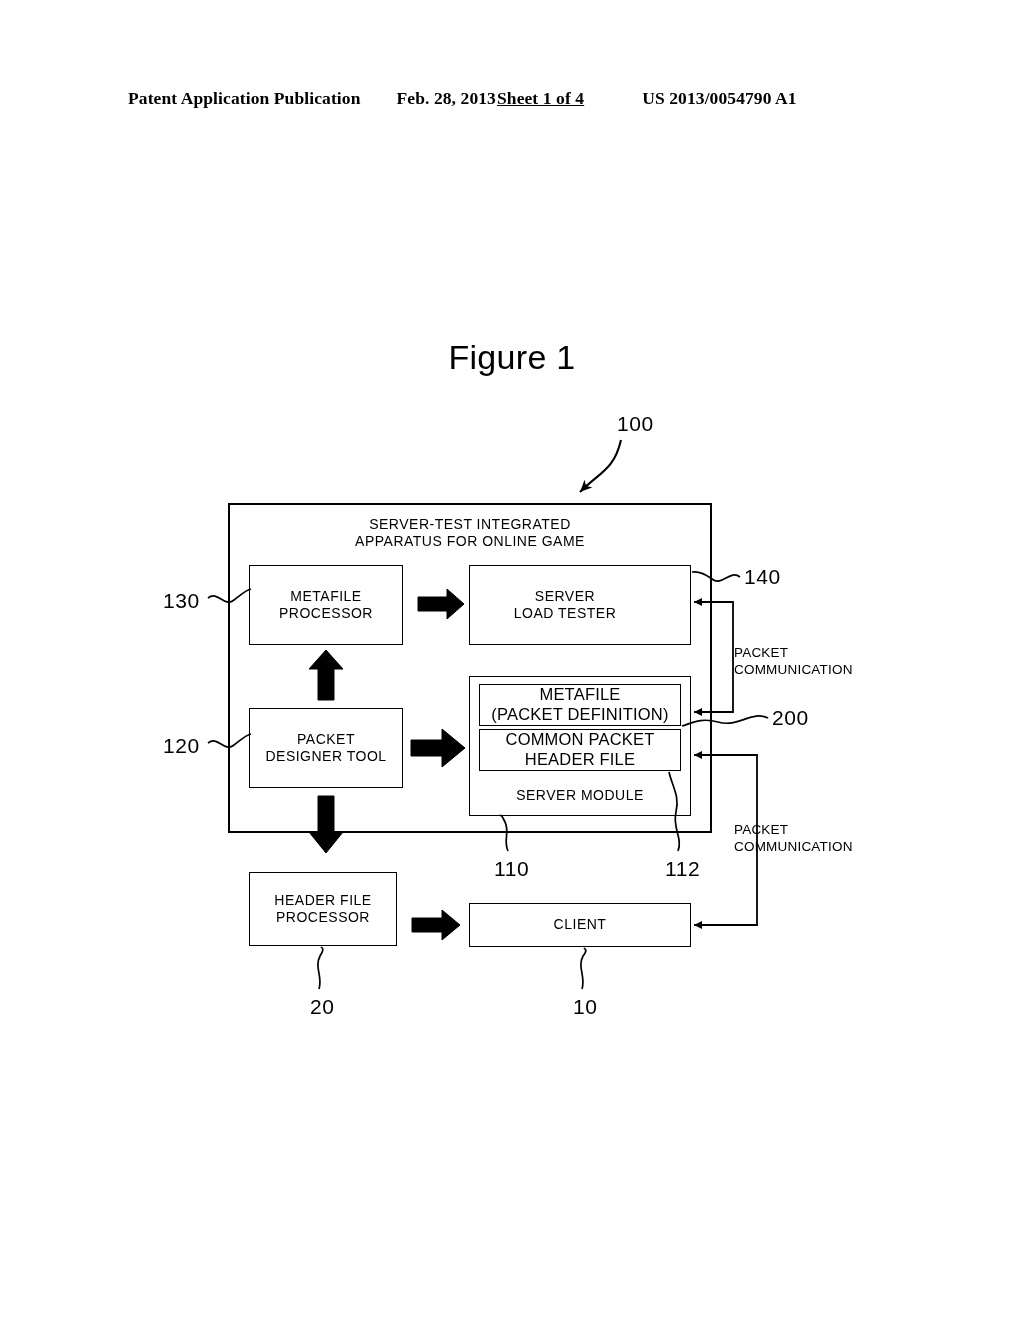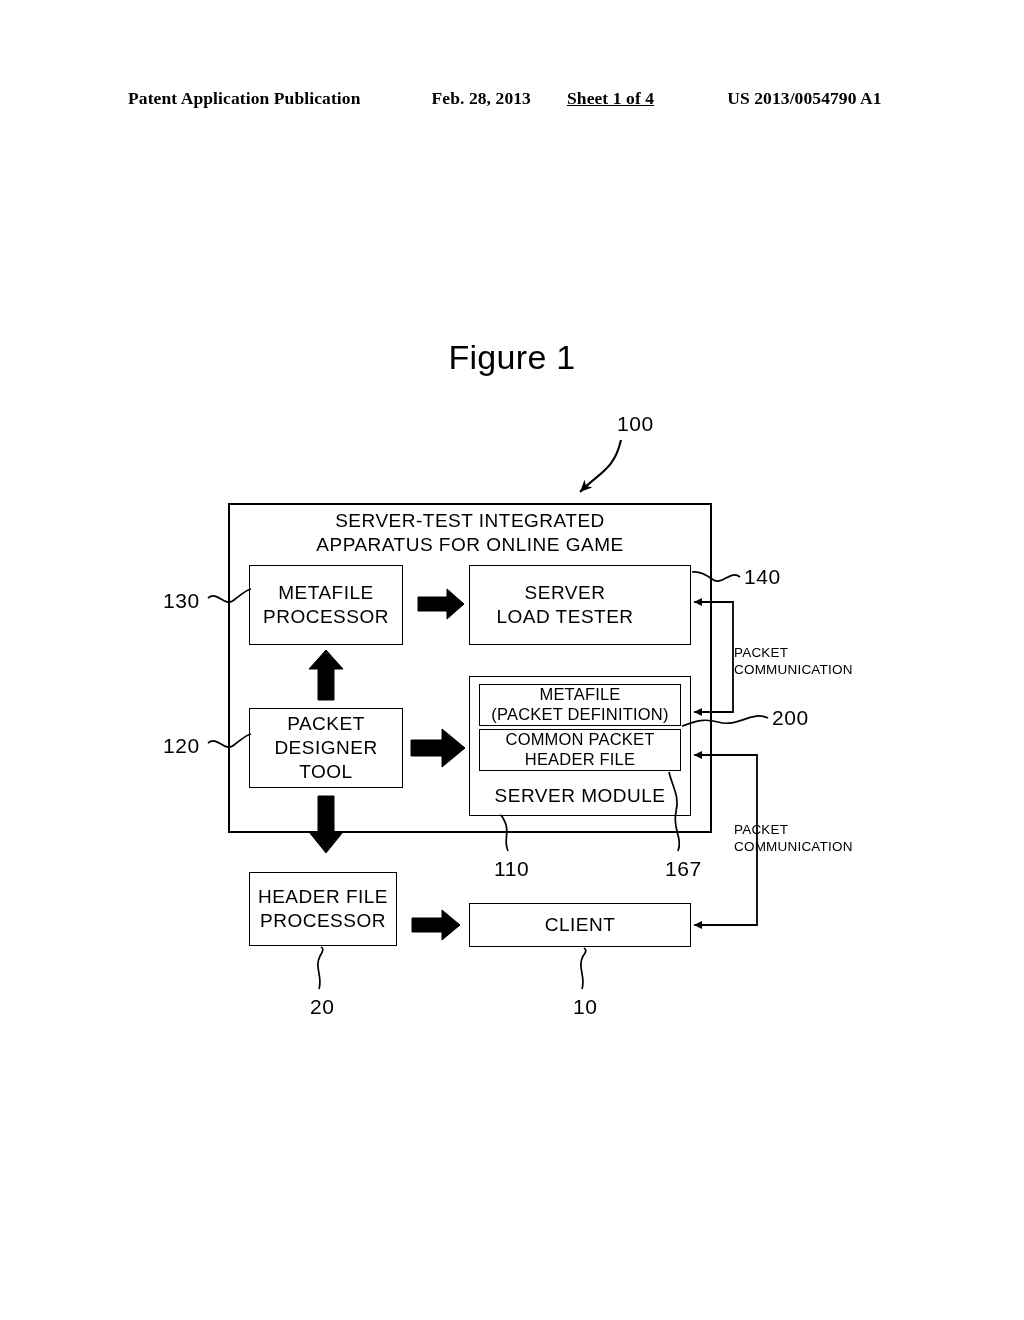--- a/index.html
+++ b/index.html
@@ -23,26 +23,25 @@
     left: 128px;
     width: 768px;
     height: 26px;
     display: flex;
     align-items: baseline;
     font-family: "Liberation Serif", serif;
     font-weight: bold;
     font-size: 17.5px;
     letter-spacing: 0.1px;
     white-space: nowrap;
-    gap: 35px;
   }
   .pub-header .hd-left   { }
   .pub-header .hd-mid    { margin-left: 36px; }
   .pub-header .hd-sheet  { margin-left: 1px; text-decoration: underline; }
-  .pub-header .hd-right  { margin-left: 38px; }
+  .pub-header .hd-right  { margin-left: 58px; }
 
   
   .fig-title {
     position: absolute;
     top: 338px;
     left: 0;
     width: 1024px;
     text-align: center;
     font-size: 34px;
     letter-spacing: 0.3px;
@@ -70,21 +69,21 @@
     background: transparent;
   }
   .boxline.thin { border-width: 1.6px; }
 
   .boxtext {
     position: absolute;
     display: flex;
     align-items: center;
     justify-content: center;
     text-align: center;
-    font-size: 19px;
+    font-size: 14px;
     letter-spacing: 0.5px;
     line-height: 1.25;
     white-space: pre-line;
     box-sizing: border-box;
   }
   .boxtext.small {
     font-size: 16.5px;
     letter-spacing: 0.2px;
     line-height: 1.2;
   }
@@ -145,21 +144,21 @@
 PROCESSOR</div>
 
 <div class="boxline thin" style="top:903px; left:469px; width:222px; height:44px;"></div>
 <div class="boxtext" style="top:903px; left:469px; width:222px; height:44px;">CLIENT</div>
 
 <div class="refnum" style="top:589px; left:163px;">130</div>
 <div class="refnum" style="top:565px; left:744px;">140</div>
 <div class="refnum" style="top:734px; left:163px;">120</div>
 <div class="refnum" style="top:857px; left:494px;">110</div>
 <div class="refnum" style="top:706px; left:772px;">200</div>
-<div class="refnum" style="top:857px; left:665px;">167</div>
+<div class="refnum" style="top:857px; left:665px;">112</div>
 <div class="refnum" style="top:995px; left:310px;">20</div>
 <div class="refnum" style="top:995px; left:573px;">10</div>
 
 <div class="commlbl" style="top:645px; left:734px;">PACKET
 COMMUNICATION</div>
 <div class="commlbl" style="top:822px; left:734px;">PACKET
 COMMUNICATION</div>
 
 <svg class="overlay" viewBox="0 0 1024 1320">
   <defs>

